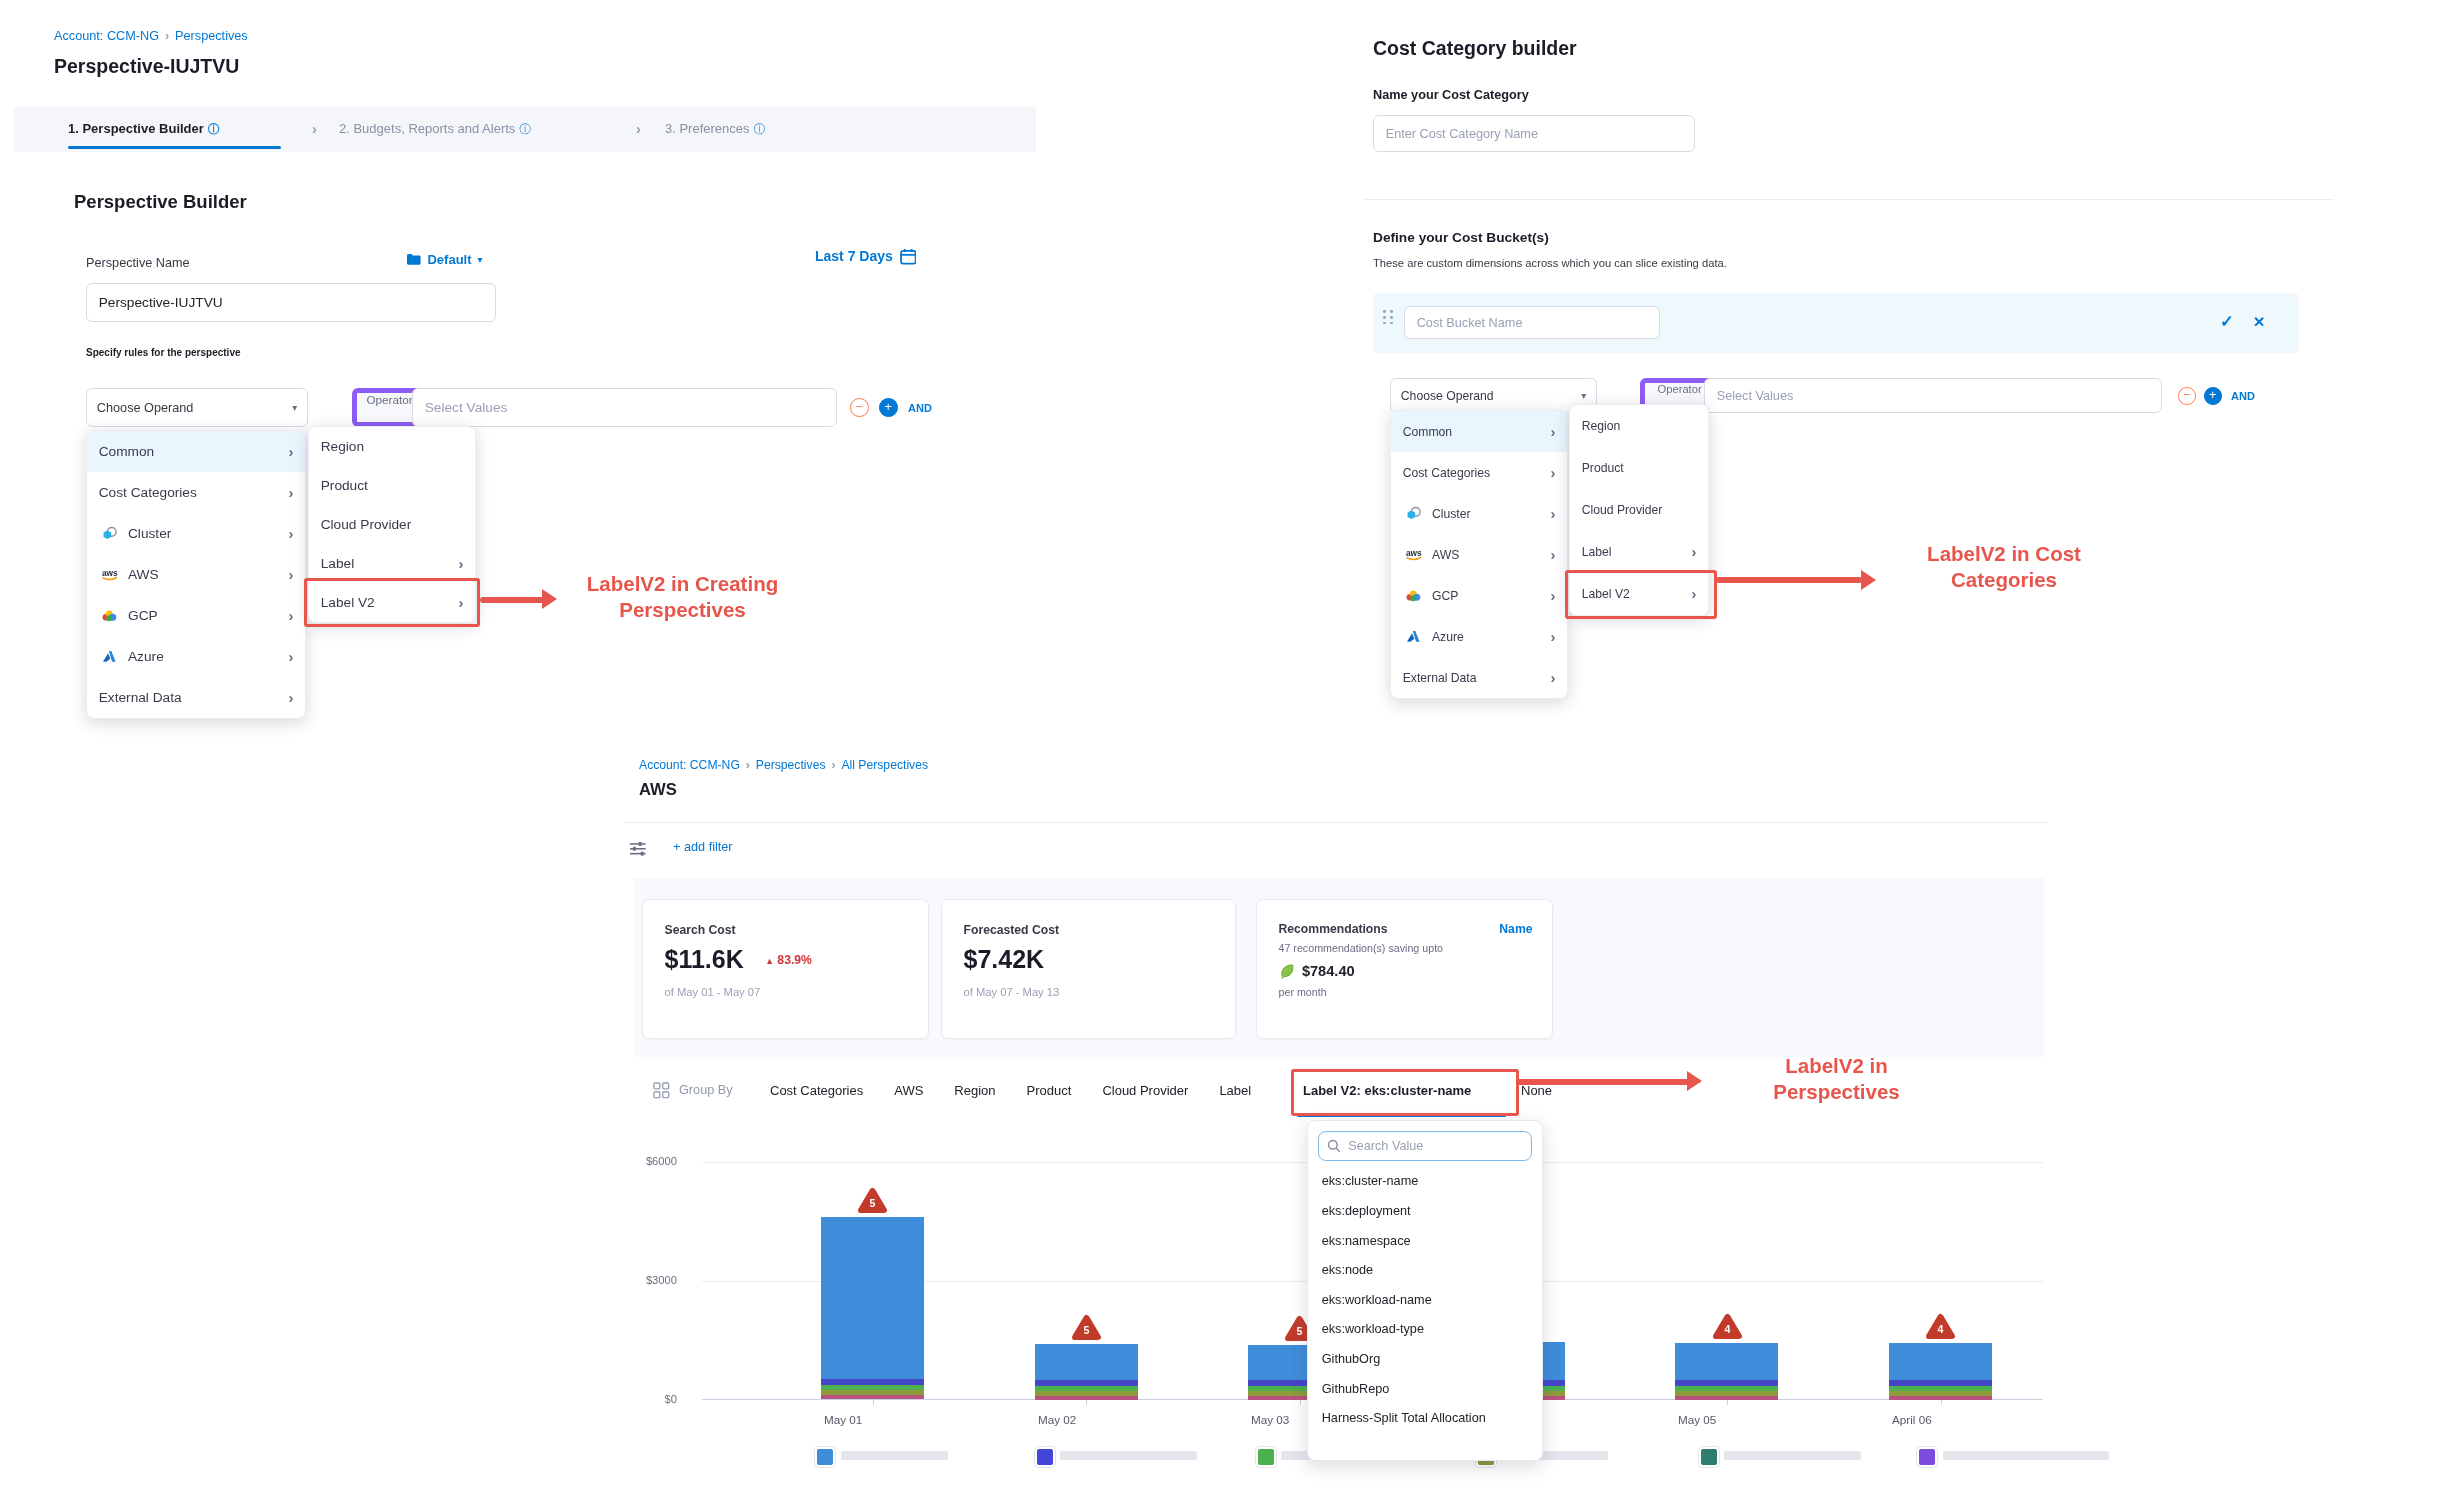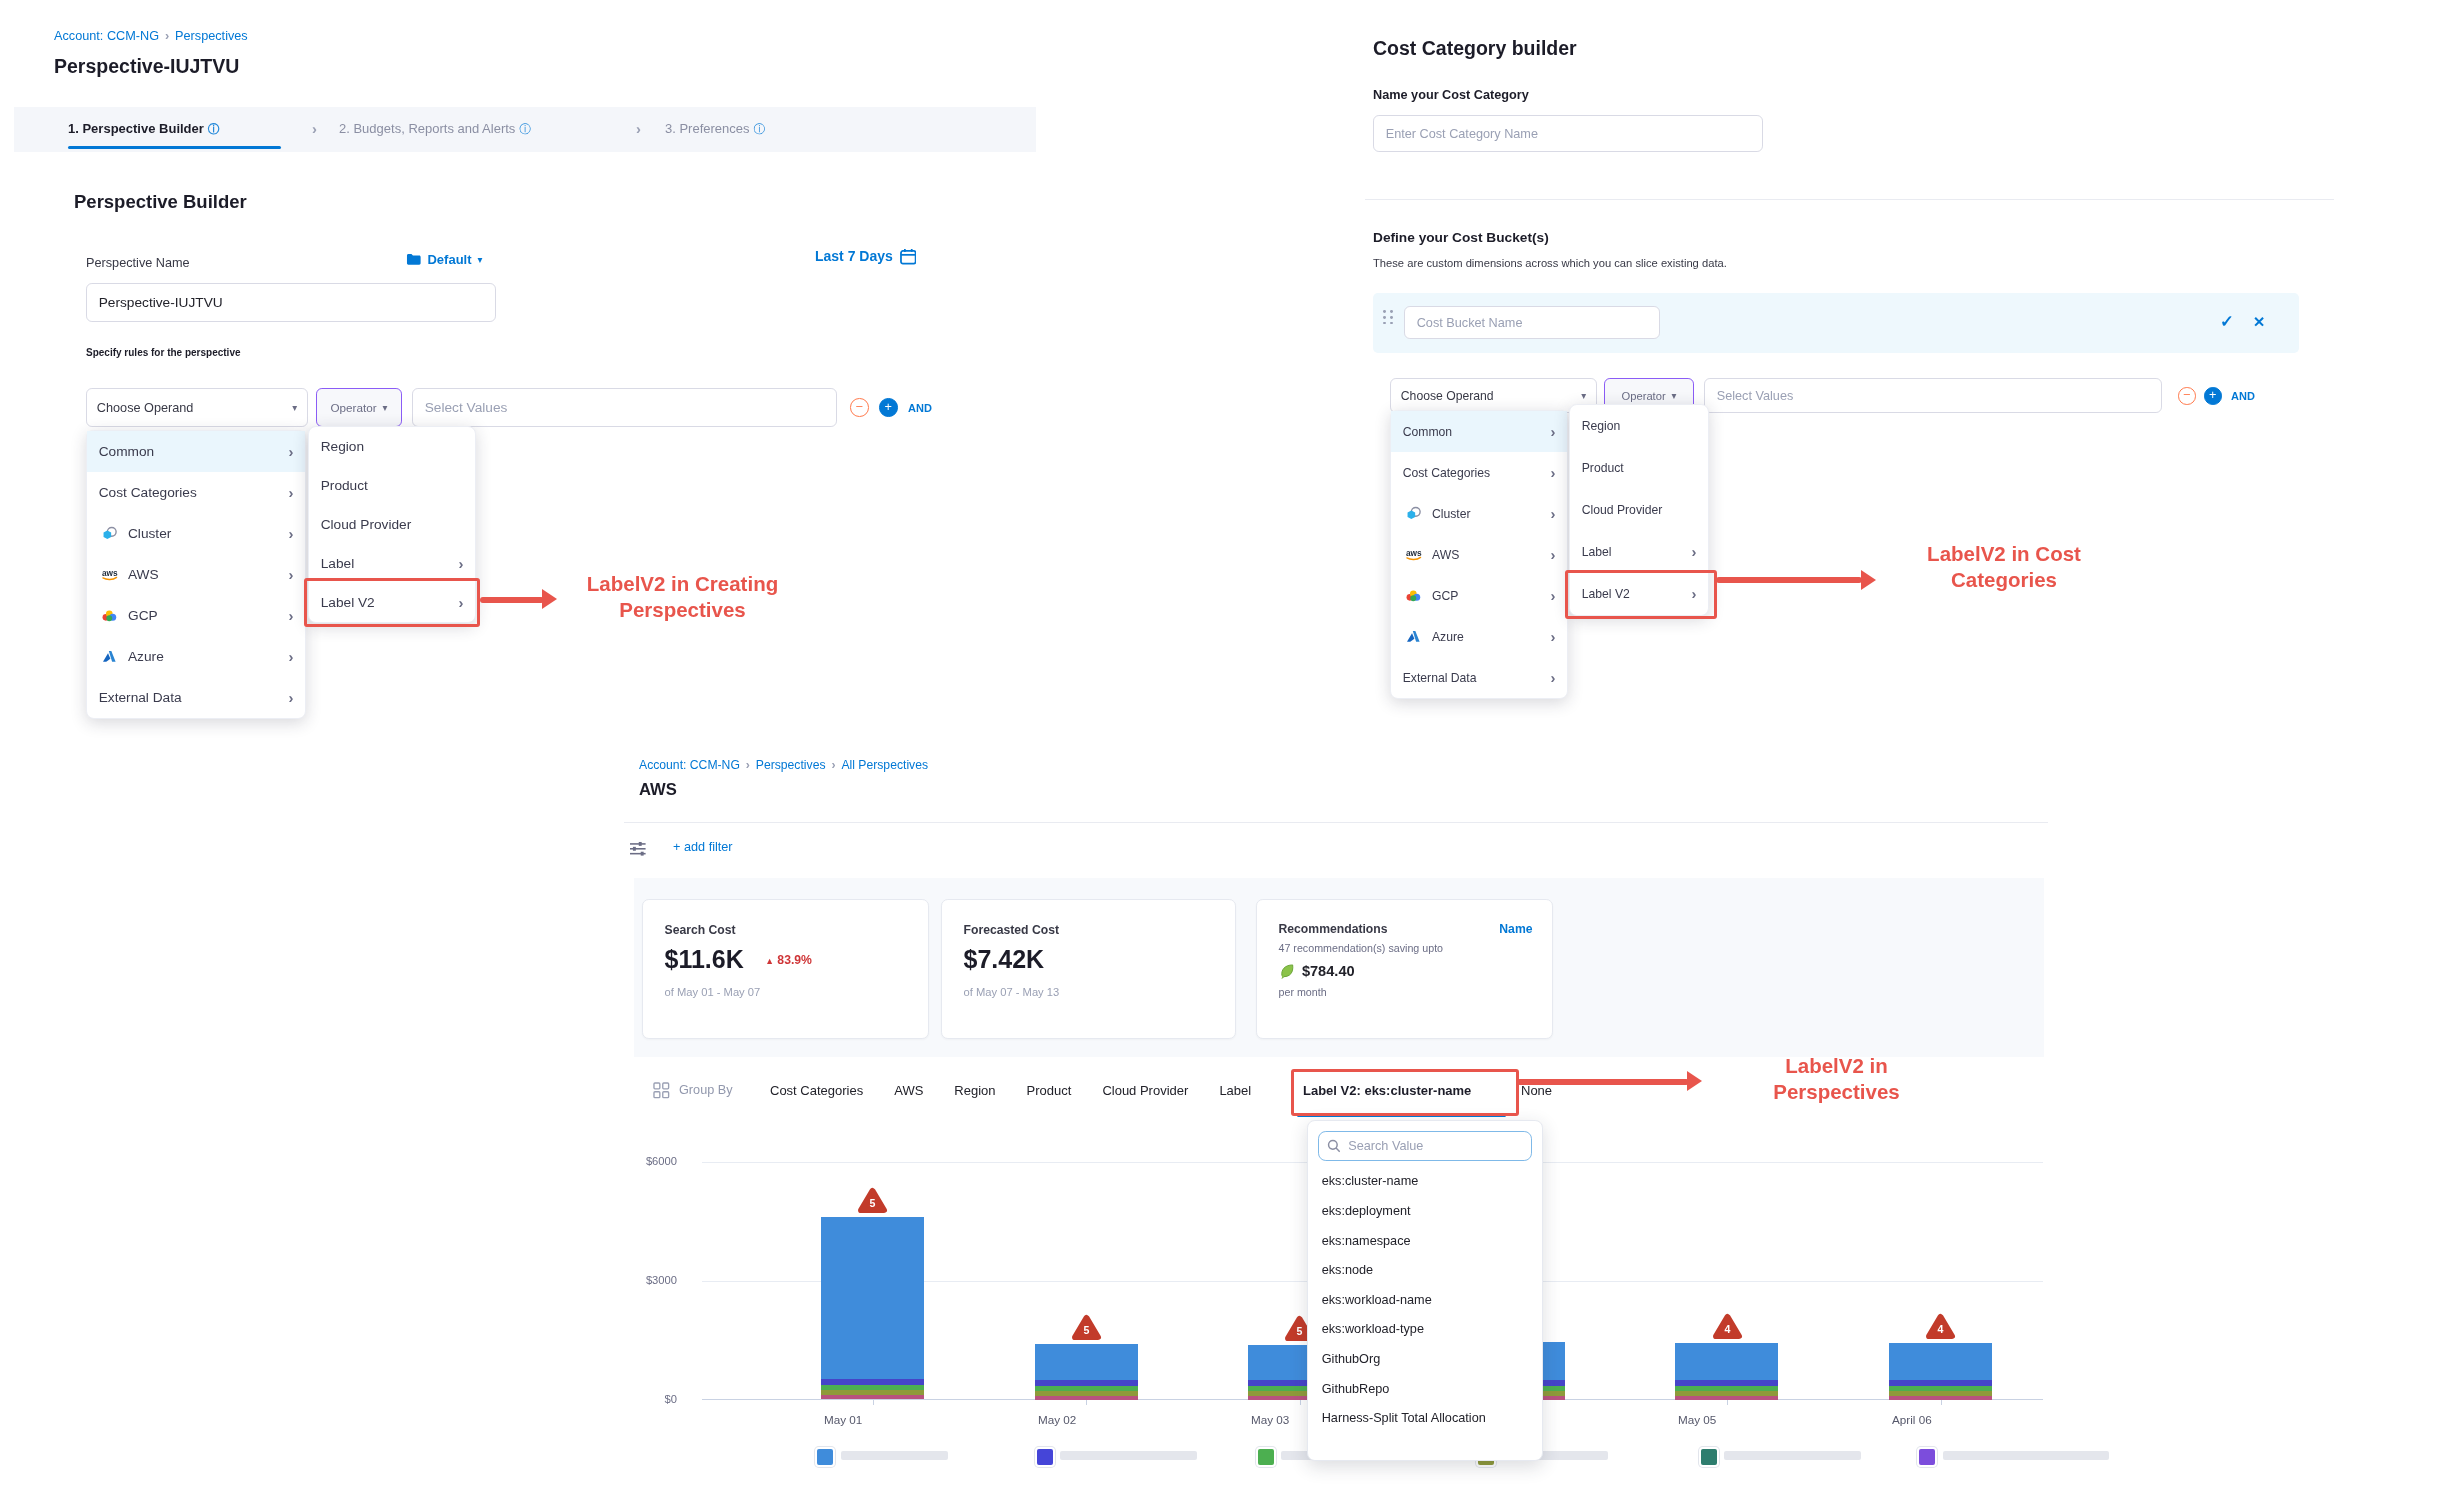--- a/index.html
+++ b/index.html
@@ -17,22 +17,22 @@
   .tab-sep{color:#9aa0b4;font-size:14.6px;font-weight:700;}
   .h2{font-weight:700;font-size:18.5px;color:#1c1c28;}
   .lbl{font-size:12.7px;color:#383946;}
   .lbl-b{font-size:12.7px;font-weight:700;color:#1c1c28;}
   .input{background:#fff;border:1px solid #d9dae5;border-radius:5.9px;font-size:13.7px;color:#22222a;
          padding:0 11.7px;font-family:"Liberation Sans",sans-serif;box-sizing:border-box;}
   .input::placeholder{color:#9aa0b4;}
   .select{background:#fff;border:1px solid #d9dae5;border-radius:5.9px;display:flex;align-items:center;
           justify-content:space-between;padding:0 9.8px;font-size:12.7px;color:#383946;box-sizing:border-box;cursor:pointer;}
   .caret{color:#6b6d85;font-size:9.8px;margin-left:5.9px;}
-  .opbtn{background:#f7f8fb;border:1px solid #8b5cf6;border-radius:5.9px;display:flex;align-items:center;
-         justify-content:center;font-size:11.7px;color:#6b6d85;box-sizing:border-box;cursor:pointer;}
+  .opbtn{background:#f7f8fb;border:5px solid #8b5cf6;border-radius:5.9px;display:flex;
+         justify-content:center;font-size:11.7px;color:#6b6d85;box-sizing:border-box;cursor:pointer;margin-left:36px;}
   .circle{width:18.5px;height:18.5px;border-radius:50%;display:flex;align-items:center;justify-content:center;
           font-size:12.7px;line-height:1;box-sizing:border-box;cursor:pointer;}
   .minus{border:1.6px solid #ff7a4d;color:#ff7a4d;background:#fff;}
   .plus{background:#0278d5;color:#fff;border:1.6px solid #0278d5;}
   .andlbl{color:#0278d5;font-weight:700;font-size:11px;cursor:pointer;}
   .menu{background:#fff;border-radius:7.8px;box-shadow:0 3.9px 15.6px rgba(40,41,61,.18);border:1px solid #eceef4;z-index:5;}
   .mi{display:flex;align-items:center;padding:0 11.7px;cursor:pointer;color:#3a3b4d;position:relative;box-sizing:border-box;}
   .mi .grow{flex:1;}
   .mi .chev{color:#6b6d85;font-weight:700;font-size:14.6px;}
   .mi.hl{background:#eaf6fd;}
@@ -222,21 +222,21 @@
       </div>
     </div>
 
   <div class="abs redbox" style="left:304px;top:578px;width:170px;height:43px;"></div>
   <div class="abs ar-shaft" style="left:480px;top:597px;width:64px;"></div>
   <div class="abs ar-head" style="left:542px;top:589px;"></div>
   <div class="abs annot" style="left:551px;top:571px;width:263px;">LabelV2 in Creating Perspectives</div>
 
   <div class="abs page-title" style="left:1373px;top:37px;font-size:19.5px;">Cost Category builder</div>
   <div class="abs lbl-b" style="left:1373px;top:88px;">Name your Cost Category</div>
-  <input class="abs input" style="left: 1373px; top: 115px; width: 390px; height: 37px; font-size: 12.7px;" placeholder="Enter Cost Category Name">
+  <input class="abs input" style="left: 1373px; top: 115px; width: 322px; height: 37px; font-size: 12.7px;" placeholder="Enter Cost Category Name">
   <div class="abs divider" style="left:1365px;top:199px;width:969px;"></div>
   <div class="abs lbl-b" style="left:1373px;top:230px;font-size:13.7px;">Define your Cost Bucket(s)</div>
   <div class="abs" style="left:1373px;top:257px;font-size:11.2px;color:#383946;">These are custom dimensions across which you can slice existing data.</div>
 
   <div class="abs" style="left:1373px;top:293px;width:926px;height:60px;background:#eef8fd;border-radius:4.9px;"></div>
   <div class="abs dots" style="left:1383px;top:310px;">
       <i></i>
       <i></i>
       <i></i>
       <i></i>

